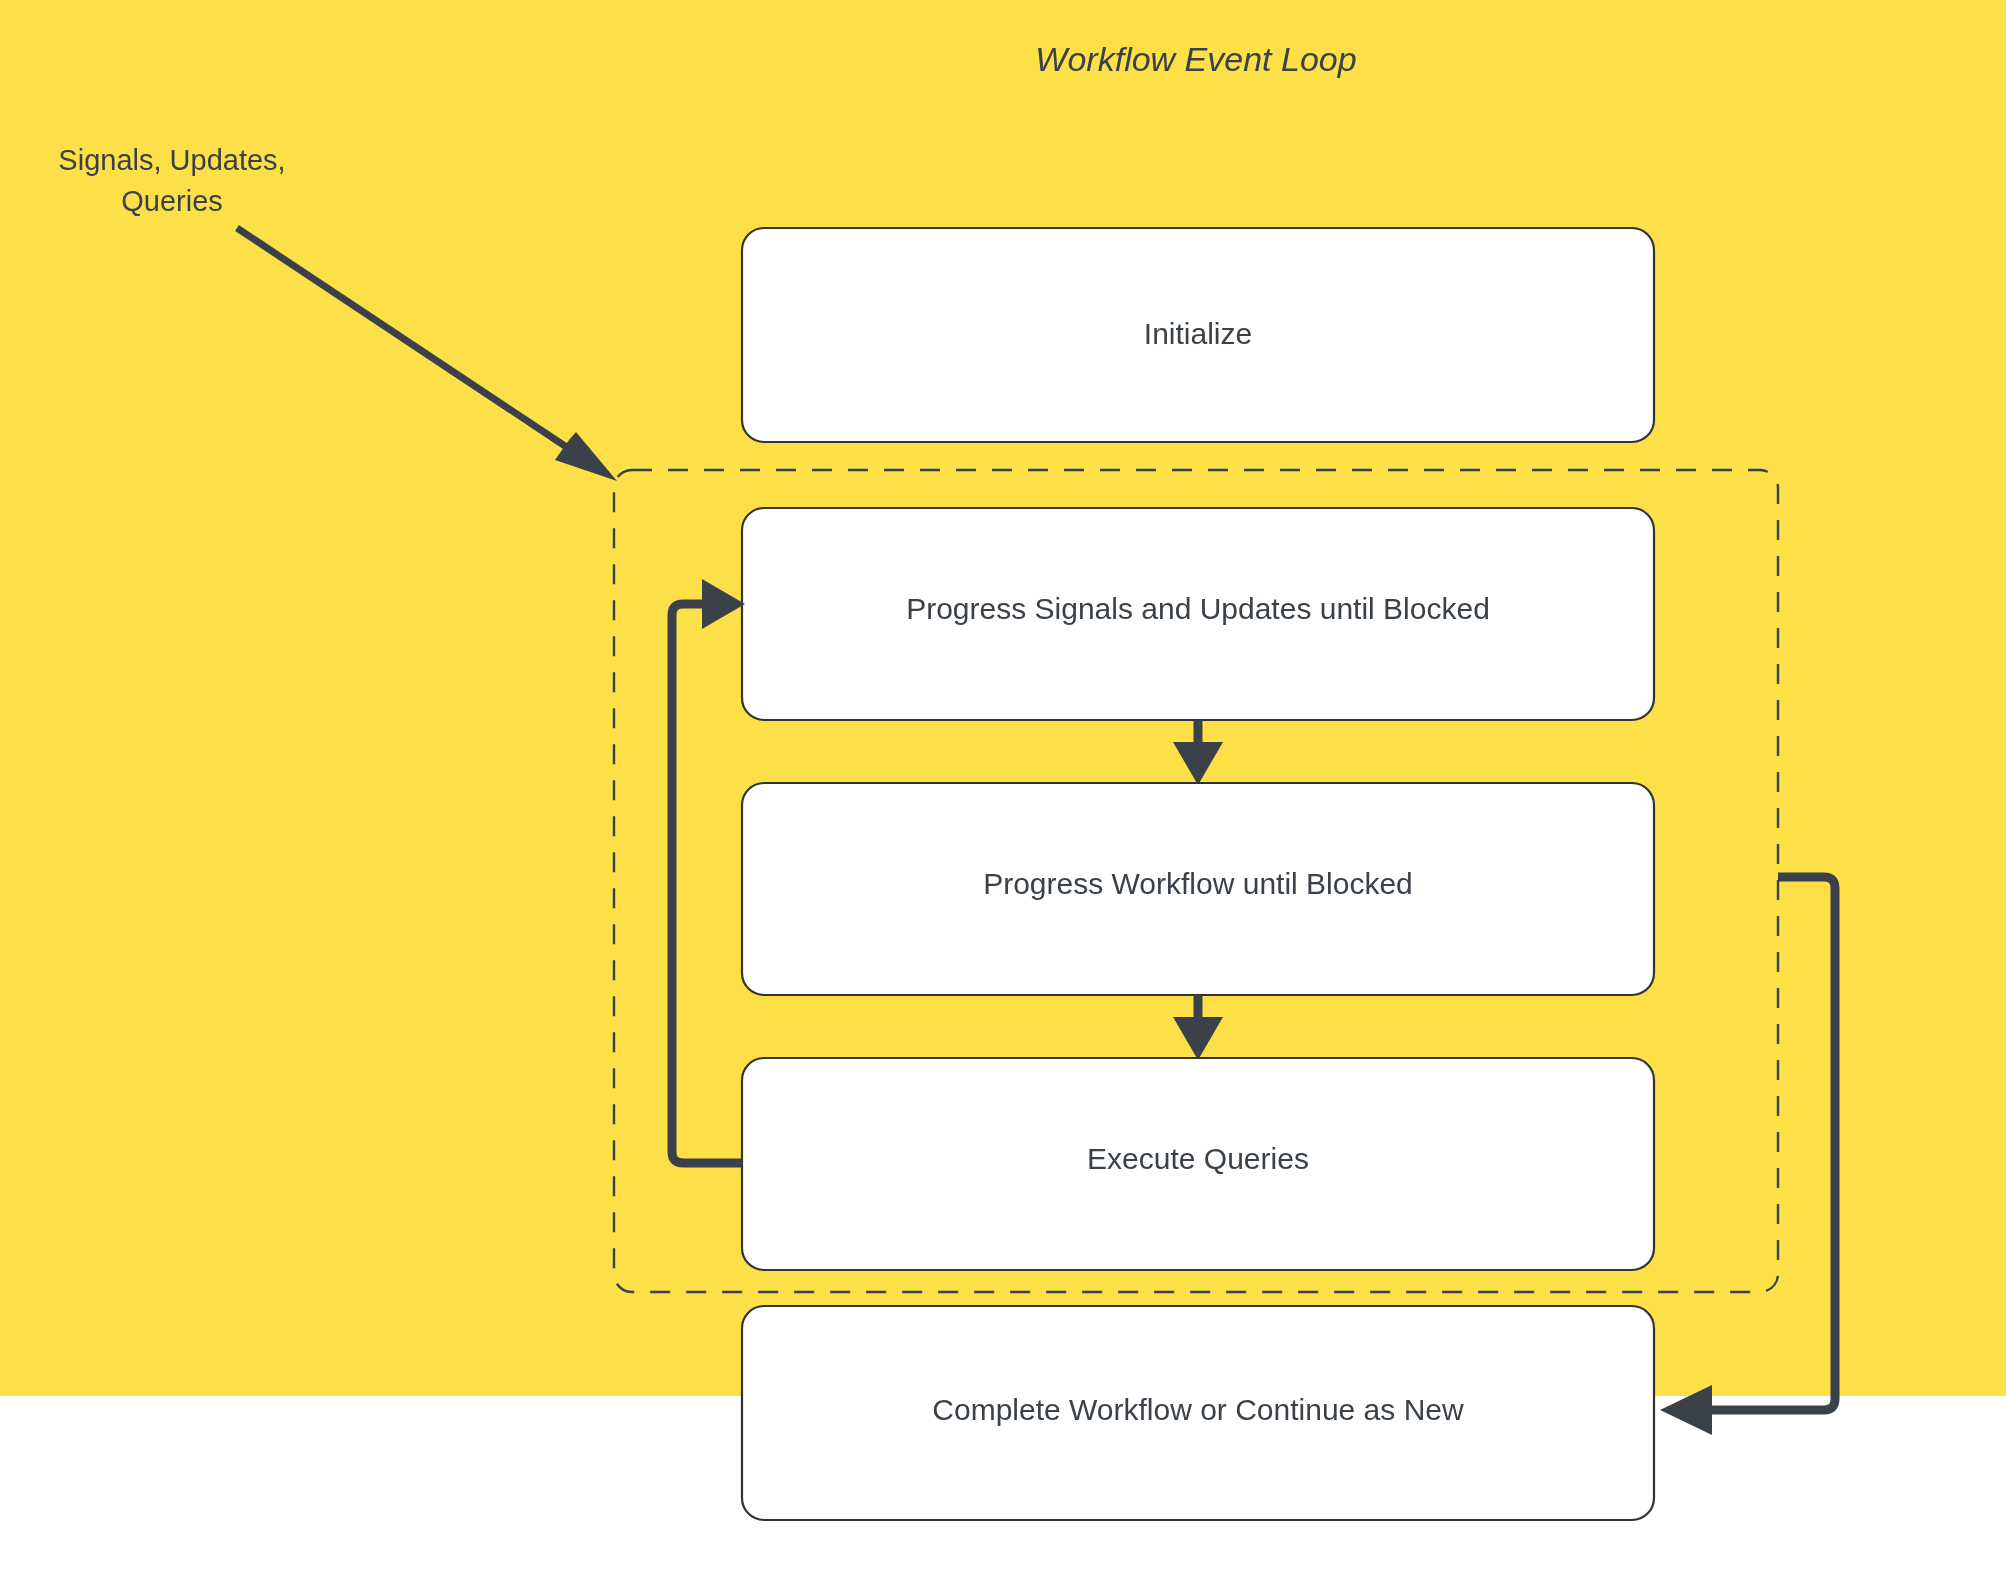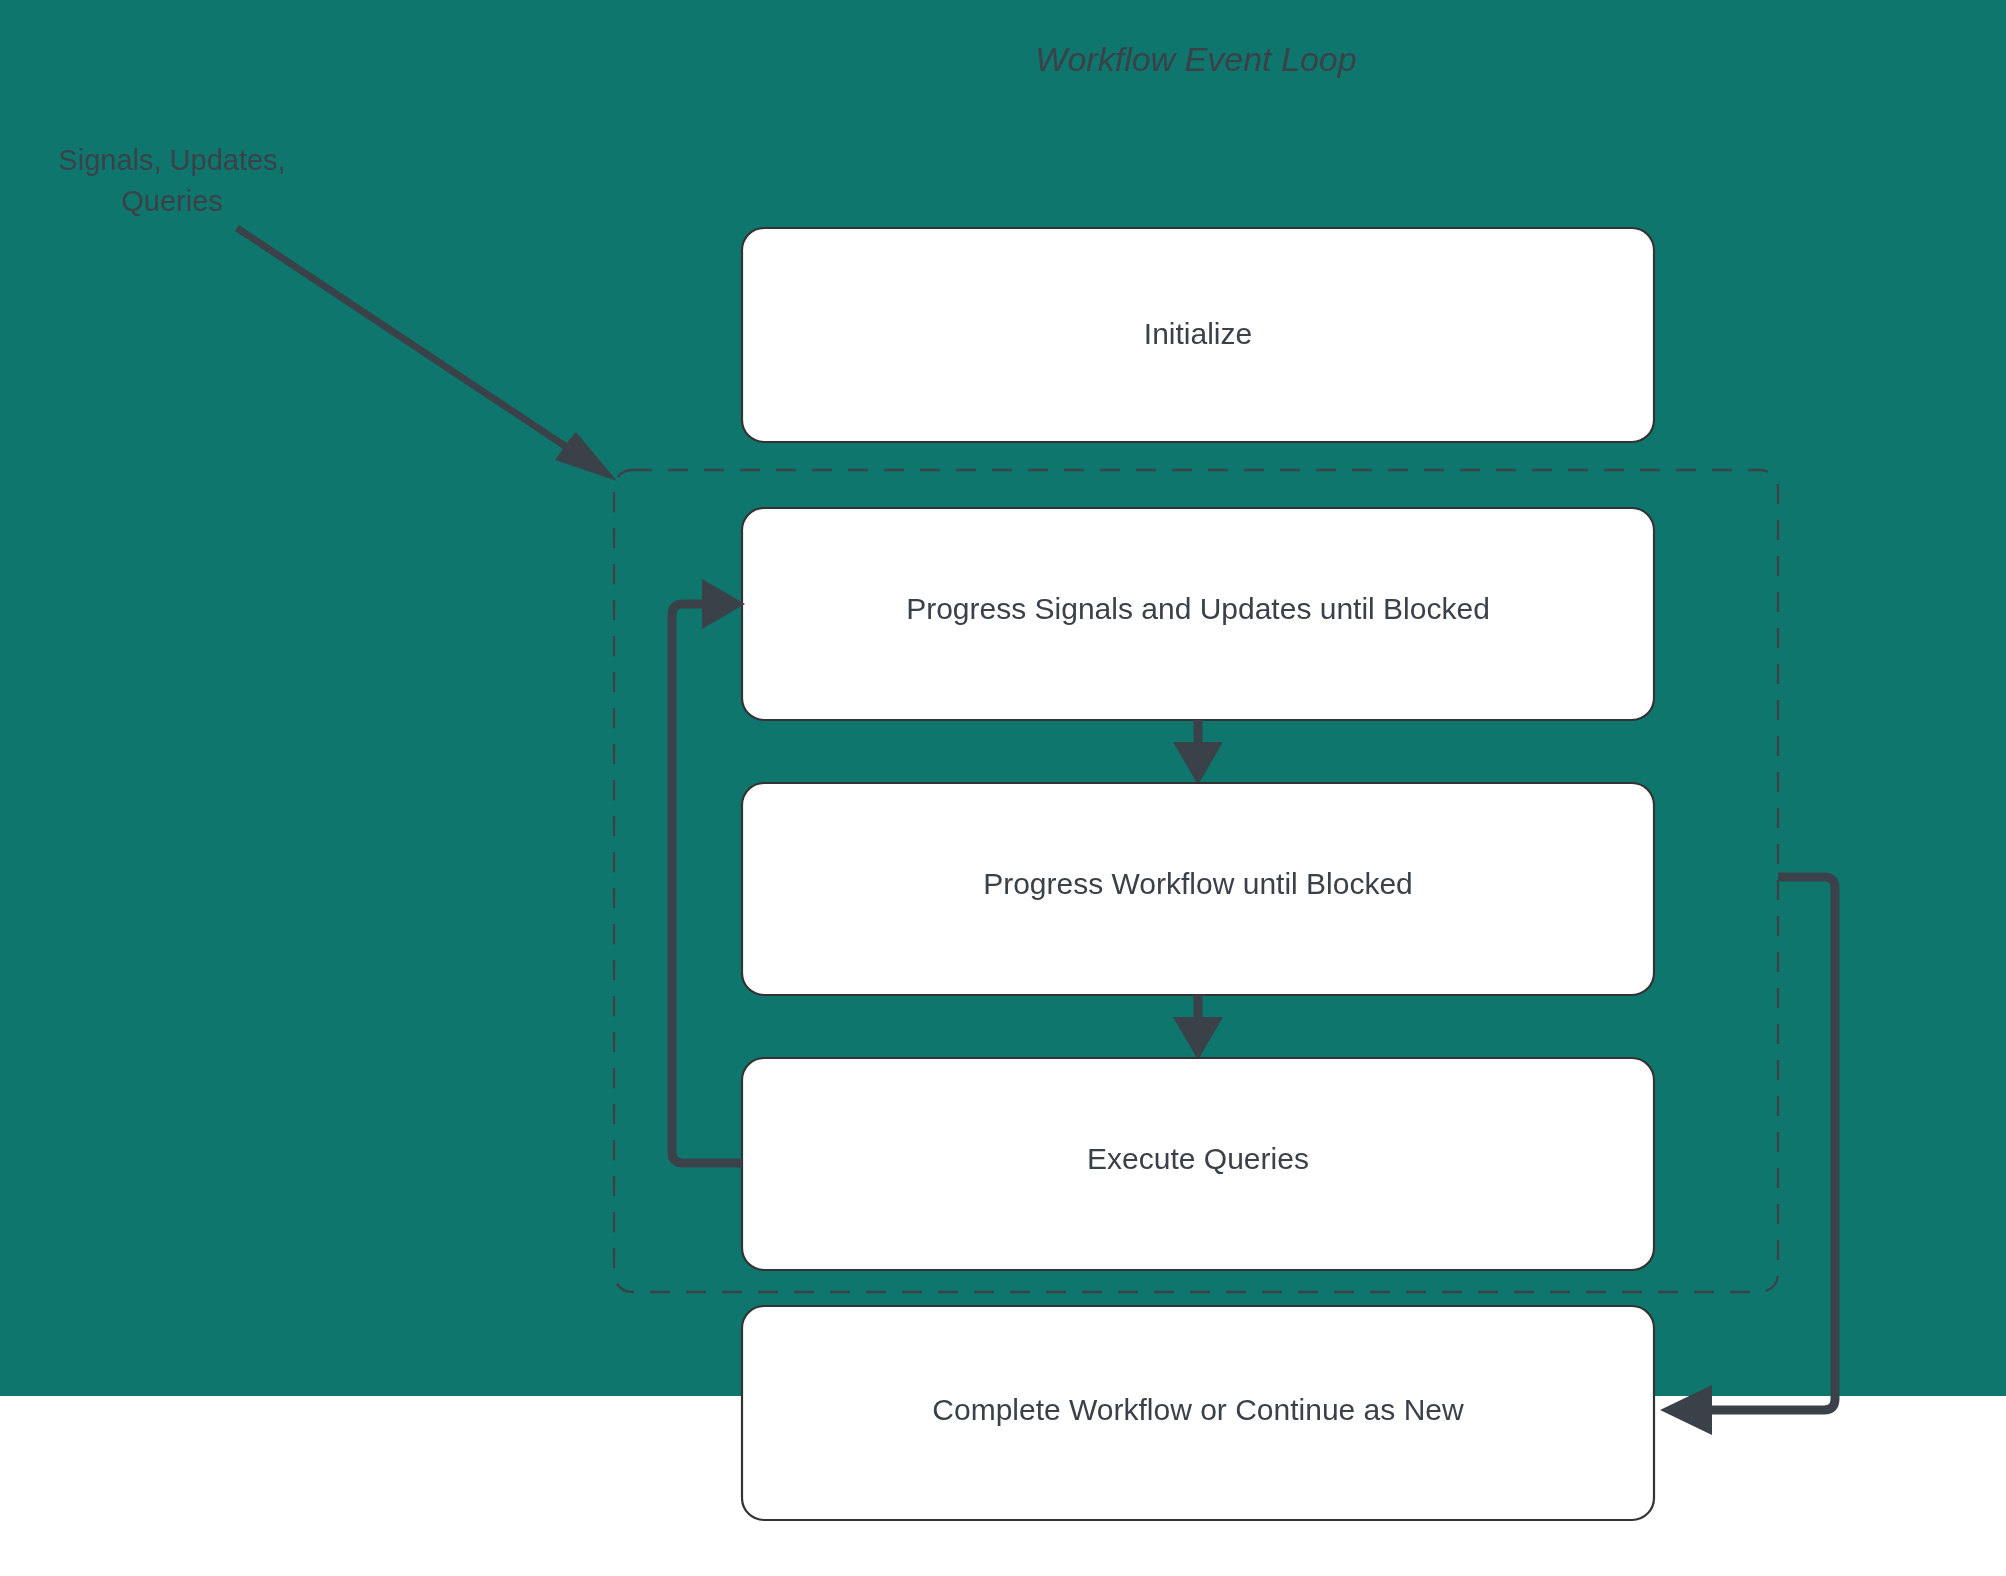--- a/index.html
+++ b/index.html
@@ -11,21 +11,21 @@
   body {
     width: 2006px;
     height: 1576px;
     overflow: hidden;
     font-family: "Liberation Sans", sans-serif;
   }
   #diagram-root {
     position: relative;
     width: 2006px;
     height: 1396px;
-    background: #0f766e;
+    background: #fde047;
   }
   svg#diagram-svg {
     display: block;
     width: 2006px;
     height: 1576px;
   }
   .node-box {
     fill: #ffffff;
     stroke: #333333;
     stroke-width: 2.2;

